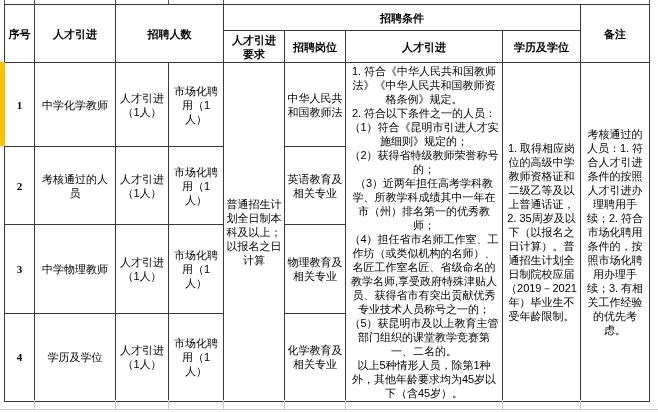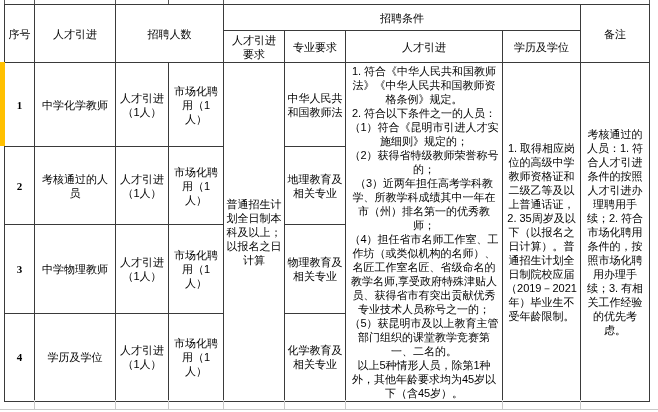--- a/index.html
+++ b/index.html
@@ -19,21 +19,21 @@
   }
   table.sheet td {
     border: 1px solid #3a3a3a;
     vertical-align: middle;
     text-align: center;
     font-size: 11px;
     line-height: 14px;
     overflow: hidden;
     padding: 1px 2px;
   }
-  td.hdr { font-weight: normal; font-size: 11px; line-height: 13px; }
+  td.hdr { font-weight: bold; font-size: 11px; line-height: 13px; }
   td.num { font-family: "Liberation Serif", serif; font-weight: bold; font-size: 13px; }
   td.longtext {
     text-align: left;
     font-size: 11px;
     line-height: 13px;
     white-space: pre-wrap;
     padding: 2px 3px;
     word-break: break-all;
   }
   td.centerwrap { word-break: break-all; }
@@ -84,21 +84,21 @@
       <td class="hdr" rowspan="2">序号</td>
       <td class="hdr" rowspan="2">人才引进</td>
       <td class="hdr" rowspan="2" colspan="2">招聘人数</td>
       <td class="hdr" colspan="4">招聘条件</td>
       <td class="hdr" rowspan="2">备注</td>
     </tr>
 
     <tr style="height:32px;">
       <td class="hdr" style="white-space:pre-wrap;">人才引进
 要求</td>
-      <td class="hdr">专业要求</td>
+      <td class="hdr">招聘岗位</td>
       <td class="hdr">人才引进</td>
       <td class="hdr">学历及学位</td>
     </tr>
 
     <tr style="height:84px;">
       <td class="num">1</td>
       <td>中学化学教师</td>
       <td class="centerwrap">人才引进（1人）</td>
       <td class="centerwrap">市场化聘用（1人）</td>
       <td class="centerwrap" rowspan="4">普通招生计划全日制本科及以上；以报名之日计算</td>
@@ -114,21 +114,21 @@
       <td class="longtext" rowspan="4">1. 取得相应岗位的高级中学教师资格证和二级乙等及以上普通话证，
 2. 35周岁及以下（以报名之日计算）。普通招生计划全日制院校应届（2019－2021年）毕业生不受年龄限制。</td>
       <td class="longtext" rowspan="4">考核通过的人员：1. 符合人才引进条件的按照人才引进办理聘用手续；2. 符合市场化聘用条件的，按照市场化聘用办理手续；3. 有相关工作经验的优先考虑。</td>
     </tr>
 
     <tr style="height:78px;">
       <td class="num">2</td>
       <td>考核通过的人员</td>
       <td class="centerwrap">人才引进（1人）</td>
       <td class="centerwrap">市场化聘用（1人）</td>
-      <td class="centerwrap">地理教育及相关专业</td>
+      <td class="centerwrap">英语教育及相关专业</td>
     </tr>
 
     <tr style="height:88px;">
       <td class="num">3</td>
       <td>中学物理教师</td>
       <td class="centerwrap">人才引进（1人）</td>
       <td class="centerwrap">市场化聘用（1人）</td>
       <td class="centerwrap">物理教育及相关专业</td>
     </tr>
 

